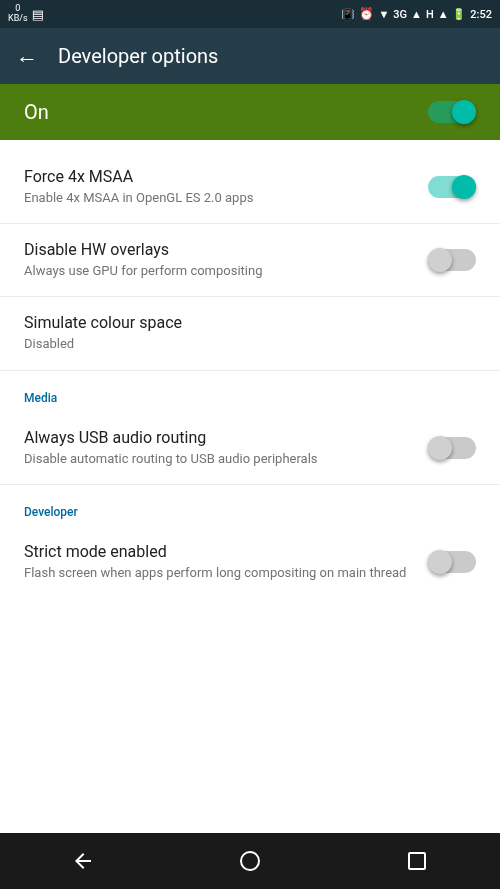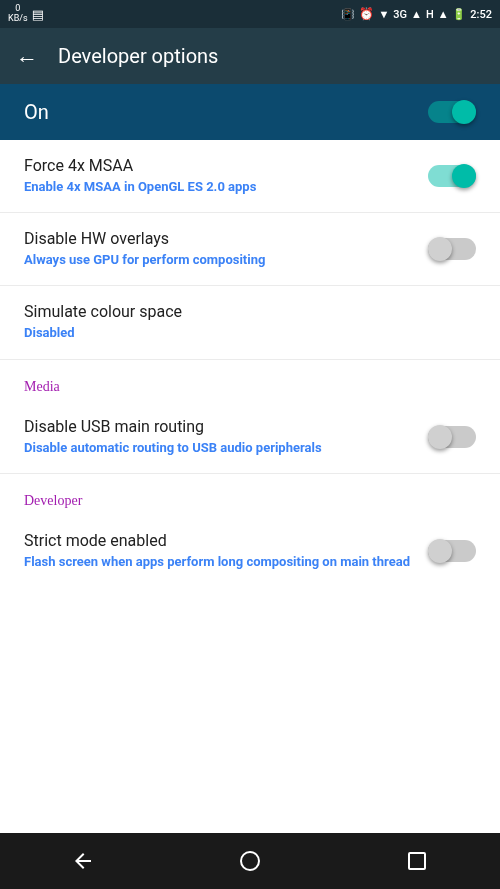--- a/index.html
+++ b/index.html
@@ -57,21 +57,21 @@
       line-height: 1;
     }
     .header-title {
       color: #fff;
       font-size: 20px;
       font-weight: 400;
     }
 
     
     .on-off-section {
-      background: #0c4a6e;
+      background: #4d7c0f;
       height: 56px;
       display: flex;
       align-items: center;
       justify-content: space-between;
       padding: 0 24px;
       flex-shrink: 0;
     }
     .on-off-label {
       color: #fff;
       font-size: 20px;
@@ -114,20 +114,21 @@
     .toggle-thumb.off {
       background: #d0d0d0;
       left: 0;
     }
 
     
     .content {
       flex: 1;
       background: #fff;
       overflow-y: auto;
+      margin-top: 11px;
     }
 
     .setting-item {
       display: flex;
       align-items: center;
       justify-content: space-between;
       padding: 16px 24px;
       border-bottom: 1px solid #ebebeb;
       min-height: 72px;
     }
@@ -139,35 +140,33 @@
       flex: 1;
       padding-right: 16px;
     }
     .setting-title {
       color: #212121;
       font-size: 16px;
       font-weight: 400;
       margin-bottom: 3px;
     }
     .setting-subtitle {
-      color: #3b82f6;
+      color: #737373;
       font-size: 13px;
       line-height: 1.4;
-      font-weight: bold;
     }
 
     
     .section-header {
       padding: 16px 24px 6px 24px;
     }
     .section-header-text {
-      color: #a21caf;
-      font-size: 14px;
+      color: #0369a1;
+      font-size: 12px;
       font-weight: 500;
-      font-family: Liberation Serif, serif;
     }
 
     
     .nav-bar {
       background: #1a1a1a;
       height: 56px;
       display: flex;
       align-items: center;
       justify-content: space-around;
       flex-shrink: 0;
@@ -259,21 +258,21 @@
       <div class="setting-subtitle">Disabled</div>
     </div>
   </div>
 
   <div class="section-header">
     <span class="section-header-text">Media</span>
   </div>
 
   <div class="setting-item">
     <div class="setting-text">
-      <div class="setting-title">Disable USB main routing</div>
+      <div class="setting-title">Always USB audio routing</div>
       <div class="setting-subtitle">Disable automatic routing to USB audio peripherals</div>
     </div>
     <div class="toggle">
       <div class="toggle-track off"></div>
       <div class="toggle-thumb off"></div>
     </div>
   </div>
 
   <div class="section-header">
     <span class="section-header-text">Developer</span>

